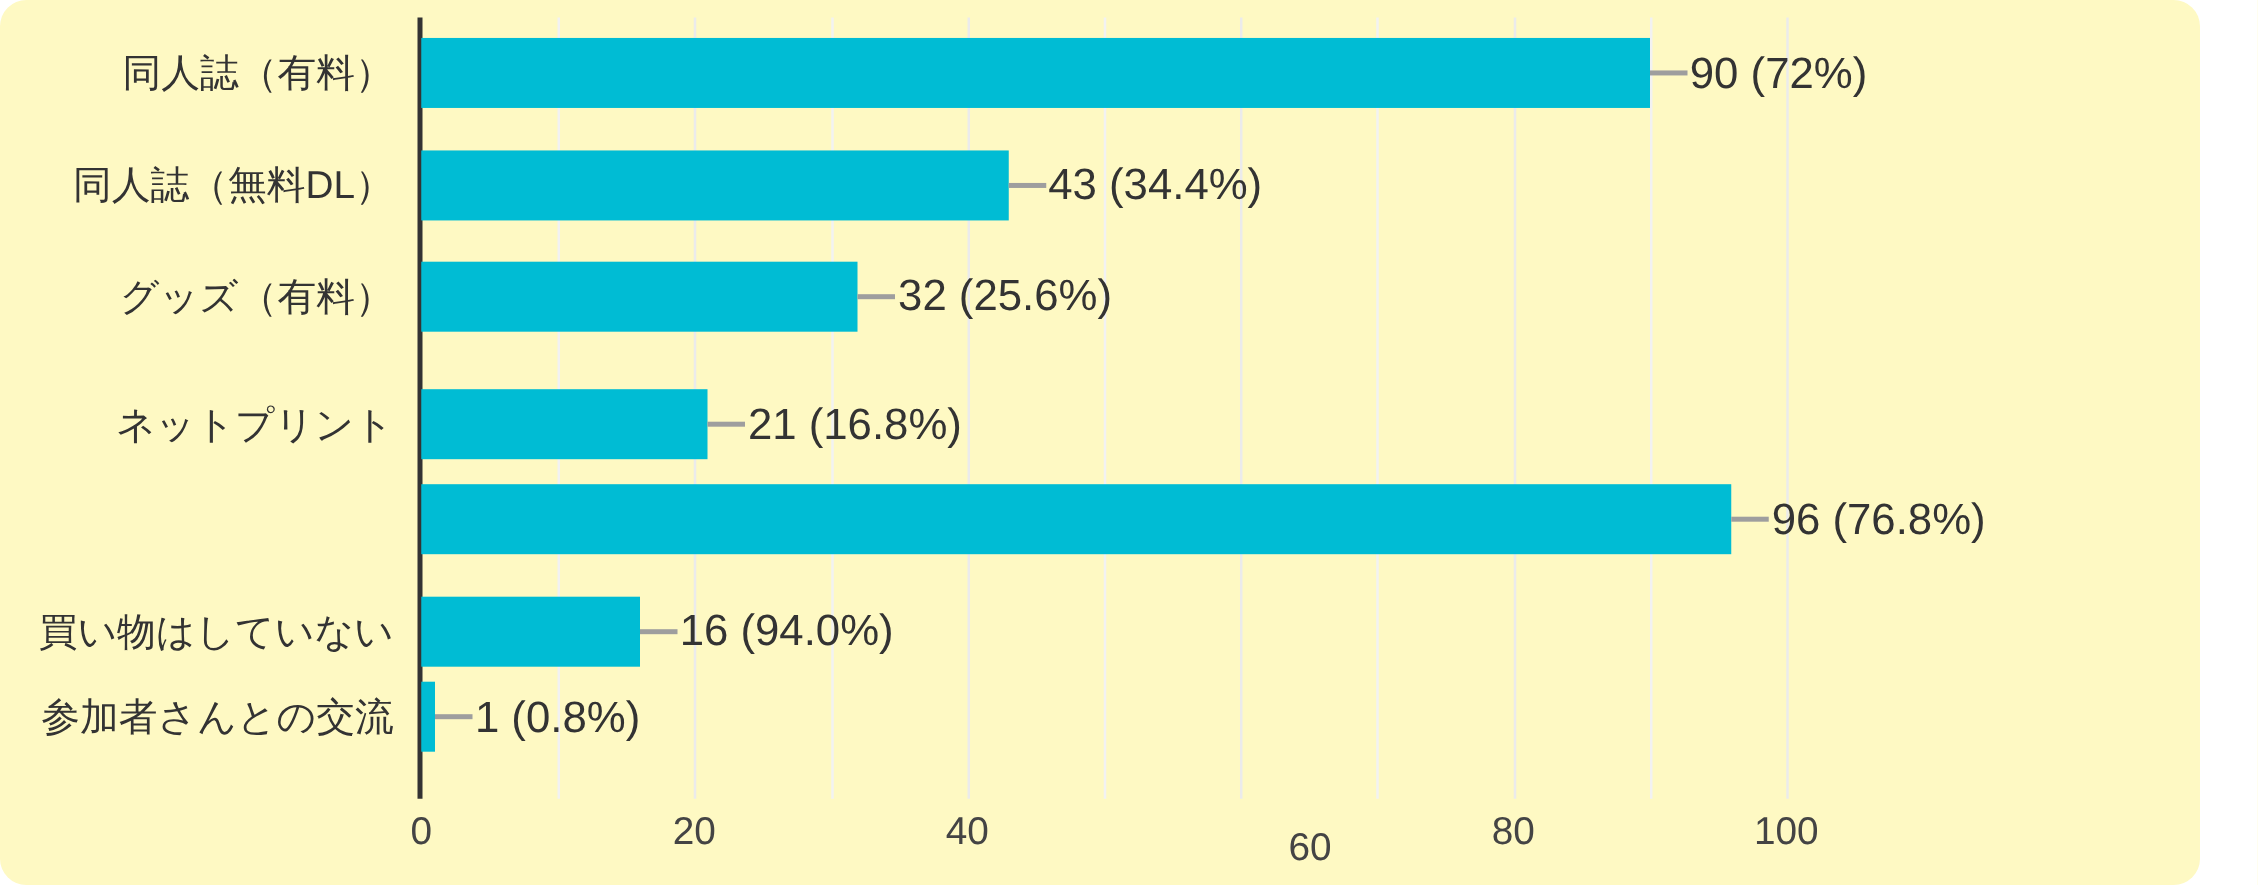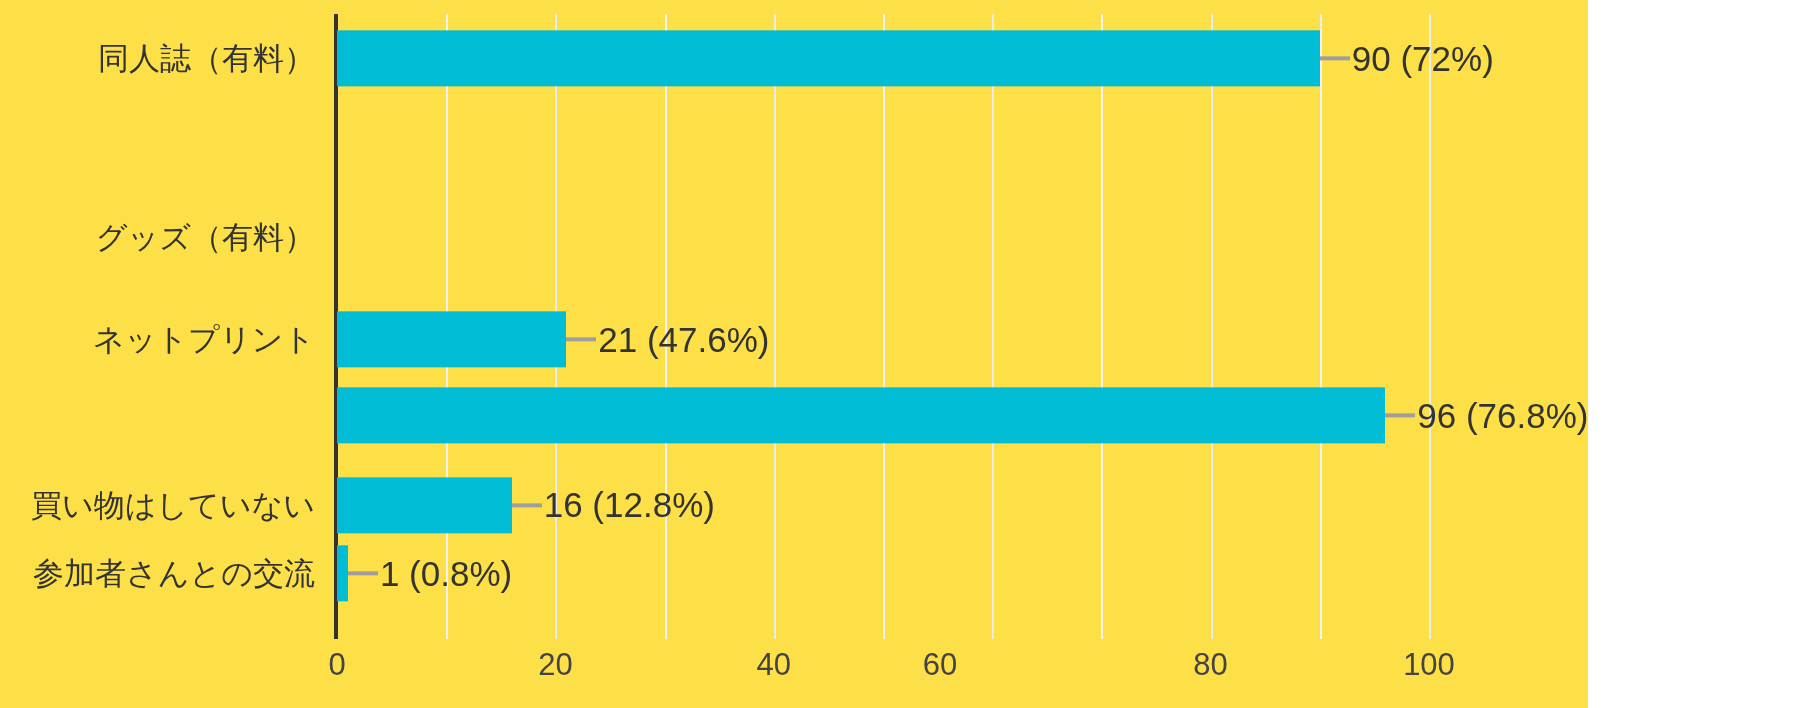--- a/index.html
+++ b/index.html
@@ -5,24 +5,25 @@
   html, body {
     margin: 0;
     padding: 0;
     background: #ffffff;
   }
   body {
     font-family: "Liberation Sans", "DejaVu Sans", sans-serif;
   }
   #chart-root {
     position: relative;
-    width: 1588px;
+    width: 1760px;
     height: 708px;
-    background: #fde047;
+    background: #fef9c3;
     overflow: hidden;
+    border-radius: 21px;
   }
 
   
   
   .plot-area {
     position: absolute;
     left: 337px;
     top: 14px;
     width: 1150px;
     height: 625px;
@@ -147,58 +148,71 @@
 
   <div class="rows" id="rows">
       <div class="row" style="top: 0px; height: 89.2857px;">
         <div class="cat-label">同人誌（有料）</div>
         <div class="bar-wrap">
           <div class="bar" style="width: 982.8px; background: rgb(0, 188, 212);"></div>
           <div class="leader" style="background: rgb(158, 158, 158);"></div>
           <div class="value-label">90 (72%)</div>
         </div>
       </div>
+      <div class="row" style="top: 89.2857px; height: 89.2857px;">
+        <div class="cat-label">同人誌（無料DL）</div>
+        <div class="bar-wrap">
+          <div class="bar" style="width: 469.56px; background: rgb(0, 188, 212);"></div>
+          <div class="leader" style="background: rgb(158, 158, 158);"></div>
+          <div class="value-label">43 (34.4%)</div>
+        </div>
+      </div>
       <div class="row" style="top: 178.571px; height: 89.2857px;">
         <div class="cat-label">グッズ（有料）</div>
+        <div class="bar-wrap">
+          <div class="bar" style="width: 349.44px; background: rgb(0, 188, 212);"></div>
+          <div class="leader" style="background: rgb(158, 158, 158);"></div>
+          <div class="value-label">32 (25.6%)</div>
+        </div>
       </div>
       <div class="row" style="top: 281px; height: 89.2857px;">
         <div class="cat-label">ネットプリント</div>
         <div class="bar-wrap">
           <div class="bar" style="width: 229.32px; background: rgb(0, 188, 212);"></div>
           <div class="leader" style="background: rgb(158, 158, 158);"></div>
-          <div class="value-label">21 (47.6%)</div>
+          <div class="value-label">21 (16.8%)</div>
         </div>
       </div>
       <div class="row" style="top: 357.143px; height: 89.2857px;">
         <div class="bar-wrap">
           <div class="bar" style="width: 1048.32px; background: rgb(0, 188, 212);"></div>
           <div class="leader" style="background: rgb(158, 158, 158);"></div>
           <div class="value-label">96 (76.8%)</div>
         </div>
       </div>
       <div class="row" style="top: 446.429px; height: 89.2857px;">
         <div class="cat-label">買い物はしていない</div>
         <div class="bar-wrap">
           <div class="bar" style="width: 174.72px; background: rgb(0, 188, 212);"></div>
           <div class="leader" style="background: rgb(158, 158, 158);"></div>
-          <div class="value-label">16 (12.8%)</div>
+          <div class="value-label">16 (94.0%)</div>
         </div>
       </div>
       <div class="row" style="top: 515px; height: 89.2857px;">
         <div class="cat-label">参加者さんとの交流</div>
         <div class="bar-wrap">
           <div class="bar" style="width: 10.92px; background: rgb(0, 188, 212);"></div>
           <div class="leader" style="background: rgb(158, 158, 158);"></div>
           <div class="value-label">1 (0.8%)</div>
         </div>
       </div>
     </div>
 
   <div class="x-axis" id="x-axis">
       <div class="tick-label" style="left: 337px;">0</div>
       <div class="tick-label" style="left: 555.4px;">20</div>
       <div class="tick-label" style="left: 773.8px;">40</div>
-      <div class="tick-label" style="left: 940px;">60</div>
+      <div class="tick-label" style="left: 1048px; margin-top: 13px;">60</div>
       <div class="tick-label" style="left: 1210.6px;">80</div>
       <div class="tick-label" style="left: 1429px;">100</div>
     </div>
 
 </div>
 
 </body></html>

